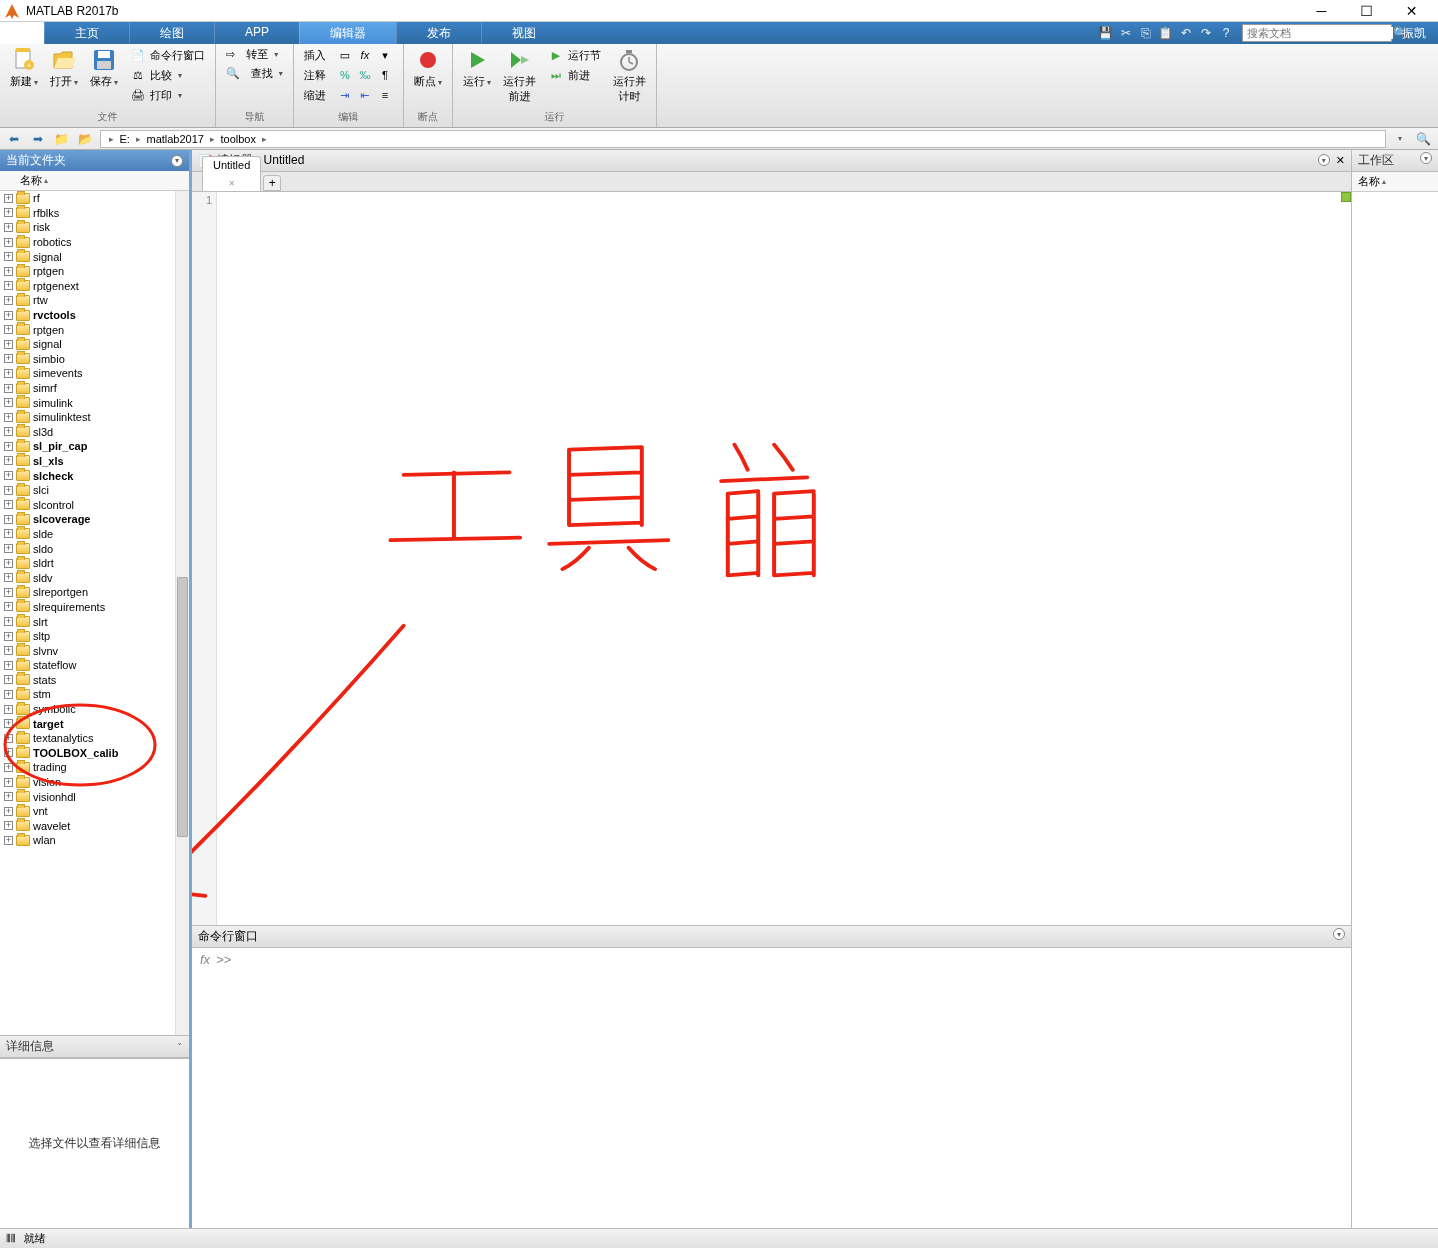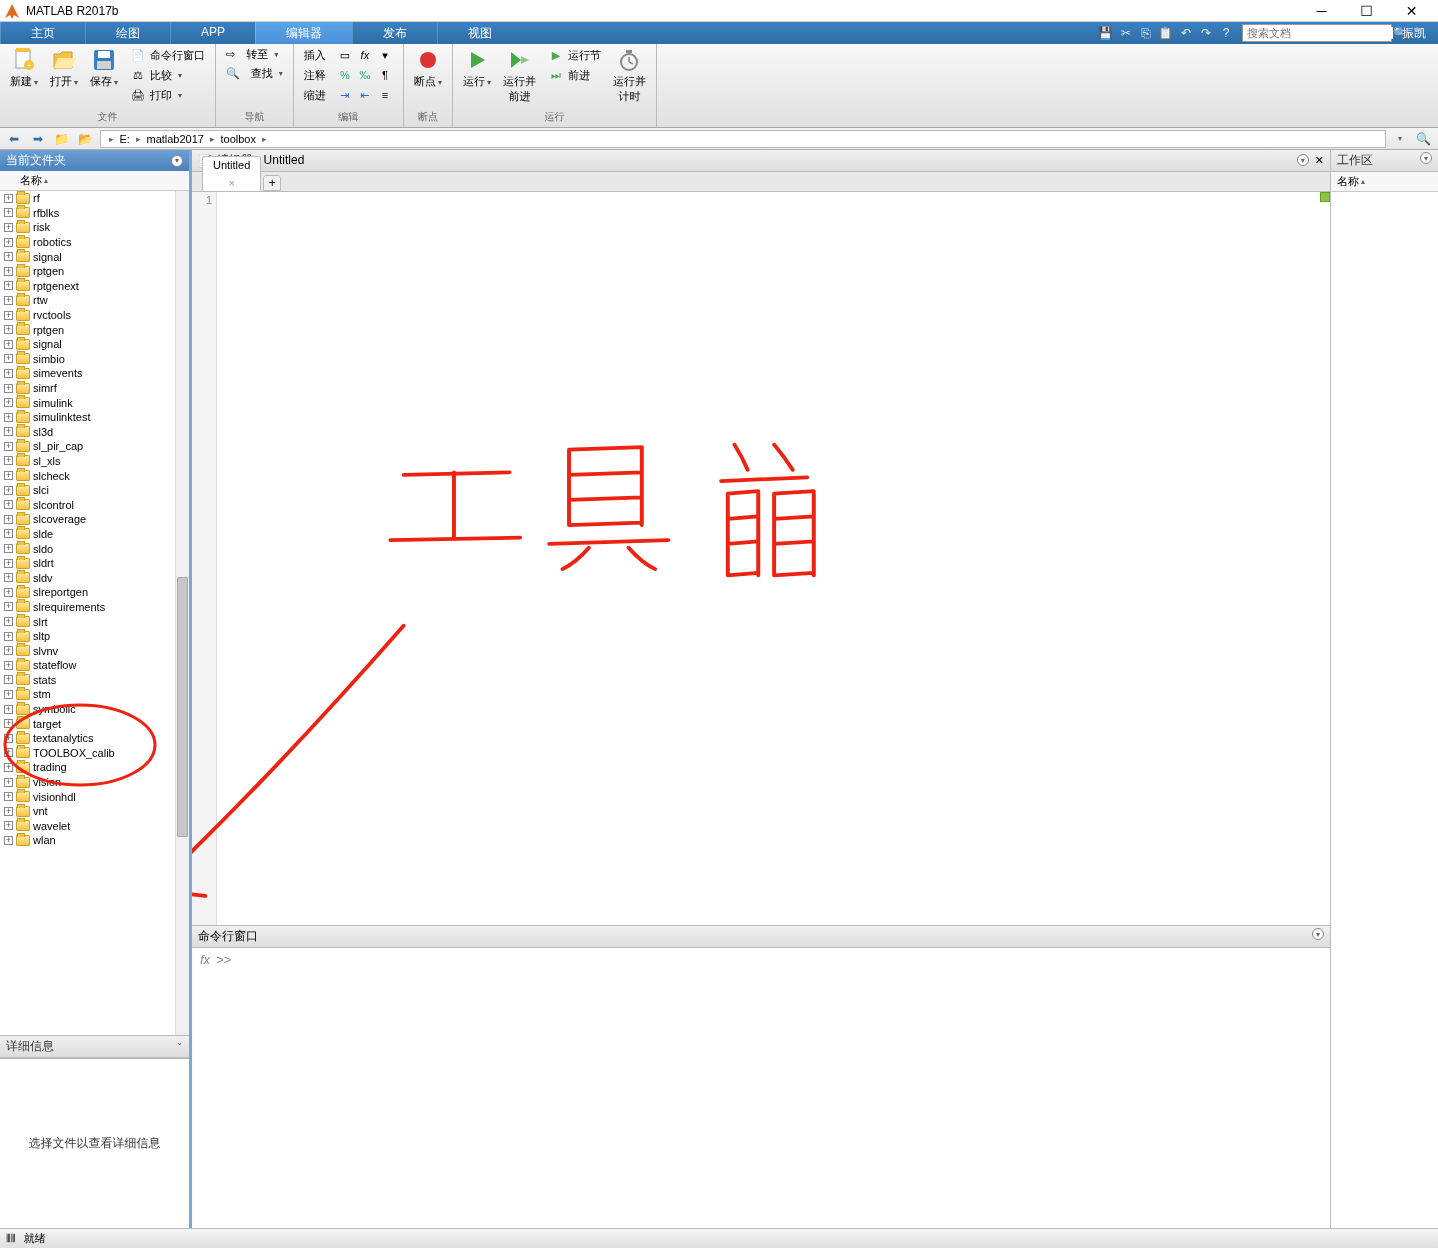--- a/index.html
+++ b/index.html
@@ -4,21 +4,21 @@
   <style>
     * { margin: 0; padding: 0; box-sizing: border-box; font-family: "Microsoft YaHei", "Segoe UI", sans-serif; }
     body { font-size: 12px; background: #fff; overflow: hidden; width: 1438px; height: 1249px; position: relative; }
     
     .titlebar { height: 22px; background: #fff; display: flex; align-items: center; padding: 0 4px; border-bottom: 1px solid #ccc; }
     .titlebar-icon { width: 16px; height: 16px; margin-right: 6px; display: flex; align-items: center; justify-content: center; }
     .titlebar-text { flex: 1; font-size: 12px; color: #000; }
     .win-controls { display: flex; gap: 0; }
     .win-btn { width: 45px; height: 20px; display: flex; align-items: center; justify-content: center; font-size: 14px; cursor: pointer; }
     
-    .ribbon-tabs { height: 22px; display: flex; background: linear-gradient(#3b80c3, #2e6da4); color: white; position: relative; }
+    .ribbon-tabs { height: 22px; display: flex; background: linear-gradient(#3b80c3, #2e6da4); color: white; position: relative; margin-left: 44px; }
     .ribbon-tab { padding: 3px 30px; font-size: 12px; cursor: pointer; border-left: 1px solid rgba(255,255,255,0.2); }
     .ribbon-tab.editor-active { background: linear-gradient(#5ba6e6,#4a90d9); color: #fff; }
     .ribbon-right { margin-left: auto; display: flex; align-items: center; gap: 2px; padding-right: 4px; }
     .ribbon-qat { display: flex; gap: 4px; padding: 0 6px; align-items: center; }
     .qat-icon { width: 16px; height: 16px; display: flex; align-items: center; justify-content: center; opacity: 0.9; }
     .search-box { display: flex; align-items: center; background: #fff; height: 18px; width: 150px; border: 1px solid #999; }
     .search-input { flex: 1; border: none; outline: none; font-size: 11px; padding: 0 4px; color: #888; }
     .search-btn { width: 18px; display: flex; align-items: center; justify-content: center; color: #2e6da4; }
     .user-label { color: #fff; padding: 0 8px; font-size: 12px; }
     
@@ -44,38 +44,38 @@
     
     .left-panel { width: 192px; display: flex; flex-direction: column; border-right: 3px solid #7aa7d4; text-align: right; }
     .panel-header { background: linear-gradient(#6da0d4,#4a81bb); color: #fff; font-size: 12px; padding: 2px 6px; display: flex; justify-content: space-between; align-items: center; }
     .panel-header-light { background: linear-gradient(#f0f0f0,#ddd); color: #333; font-size: 12px; padding: 2px 6px; border-bottom: 1px solid #bbb; display: flex; justify-content: space-between; }
     .col-header { background: #f7f7f7; border-bottom: 1px solid #ccc; padding: 2px 6px; font-size: 11px; display: flex; align-items: center; gap: 2px; }
     .file-tree { flex: 1; overflow-y: auto; background: #fff; border-bottom: 1px solid #bbb; position: relative; }
     .tree-item { display: flex; align-items: center; padding: 0px 4px; gap: 3px; font-size: 11px; cursor: pointer; height: 14.6px; white-space: nowrap; }
     .tree-exp { width: 9px; height: 9px; border: 1px solid #888; display: flex; align-items: center; justify-content: center; font-size: 9px; line-height: 7px; color: #555; background: #fff; }
     .folder-icon { width: 14px; height: 11px; background: linear-gradient(#ffe9a8,#f5c342); border: 1px solid #c9a227; border-radius: 1px; position: relative; }
     .folder-icon::before { content: ""; position: absolute; top: -3px; left: 0; width: 6px; height: 3px; background: #f5c342; border: 1px solid #c9a227; border-bottom: none; }
-    .bold { font-weight: normal; }
+    .bold { font-weight: bold; }
     .details-panel { height: 170px; background: #fff; display: flex; align-items: center; justify-content: center; font-size: 12px; color: #333; border-top: 1px solid #bbb;}
     
     .center-panel { flex: 1; display: flex; flex-direction: column; }
     .editor-header { background: linear-gradient(#f0f0f0,#ddd); border-bottom: 1px solid #bbb; padding: 2px 6px; display: flex; align-items: center; gap: 4px; font-size: 12px; }
     .editor-tabs { display: flex; background: #e8e8e8; border-bottom: 1px solid #bbb; height: 20px; align-items: flex-end; padding-left: 10px; gap: 2px; }
     .editor-tab { background: #fff; border: 1px solid #bbb; border-bottom: none; padding: 2px 10px; font-size: 11px; display: flex; gap: 6px; align-items: center; border-radius: 3px 3px 0 0; flex-direction: column; }
     .tab-add { width: 18px; height: 16px; border: 1px solid #bbb; background: #f0f0f0; display: flex; align-items: center; justify-content: center; font-size: 12px; border-radius: 3px 3px 0 0; }
     .editor-body { flex: 1; display: flex; background: #fff; position: relative; overflow: hidden; }
     .gutter { width: 25px; background: #f4f4f4; border-right: 1px solid #ddd; text-align: right; padding: 2px 4px; font-size: 11px; color: #888; font-family: monospace; }
     .code-area { flex: 1; position: relative; }
     .code-marker { position: absolute; right: 0; top: 0; width: 10px; height: 10px; background: #8dc63f; border: 1px solid #6a9e2e; }
     .cmd-header-wrap { border-top: 1px solid #bbb; }
     .cmd-header { background: linear-gradient(#f0f0f0,#ddd); border-bottom: 1px solid #bbb; padding: 2px 6px; font-size: 12px; display: flex; justify-content: space-between; }
     .cmd-body { flex-basis: 280px; background: #fff; padding: 4px 8px; display: flex; align-items: flex-start; gap: 6px; font-family: monospace; font-size: 13px; color: #888; }
     .fx-icon { font-style: italic; }
     
-    .right-panel { width: 108px; border-left: 1px solid #bbb; background: #fff; }
+    .right-panel { width: 87px; border-left: 1px solid #bbb; background: #fff; }
     
     .statusbar { height: 20px; background: linear-gradient(#f4f4f4,#e0e0e0); border-top: 1px solid #bbb; display: flex; align-items: center; padding: 0 6px; gap: 8px; font-size: 11px; }
     
     .annot-overlay { position: absolute; top: 148px; left: 192px; right: 95px; bottom: 20px; pointer-events: none; }
     .annot-overlay svg { width: 100%; height: 100%; }
     
     .dd-arrow { font-size: 8px; color: #666; cursor: pointer; }
     .header-controls { display: flex; gap: 6px; }
     .min-circle { width: 12px; height: 12px; border: 1px solid #888; border-radius: 50%; display: flex; align-items: center; justify-content: center; font-size: 8px; background: #fff; color: #666; }
     

